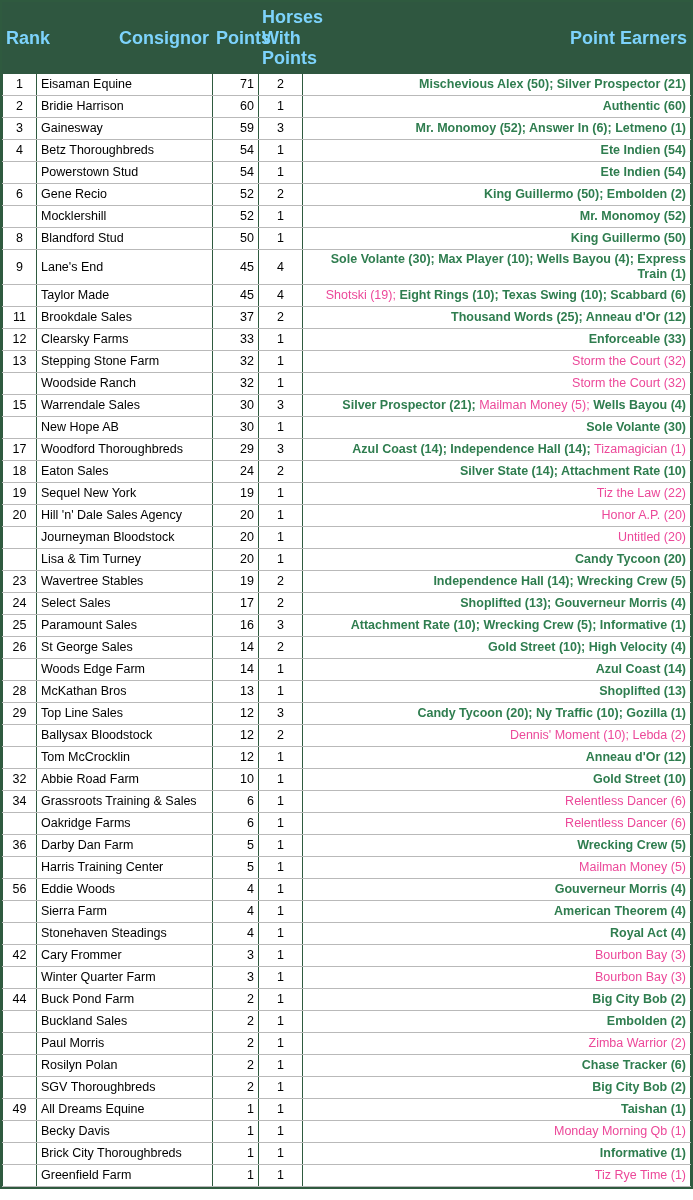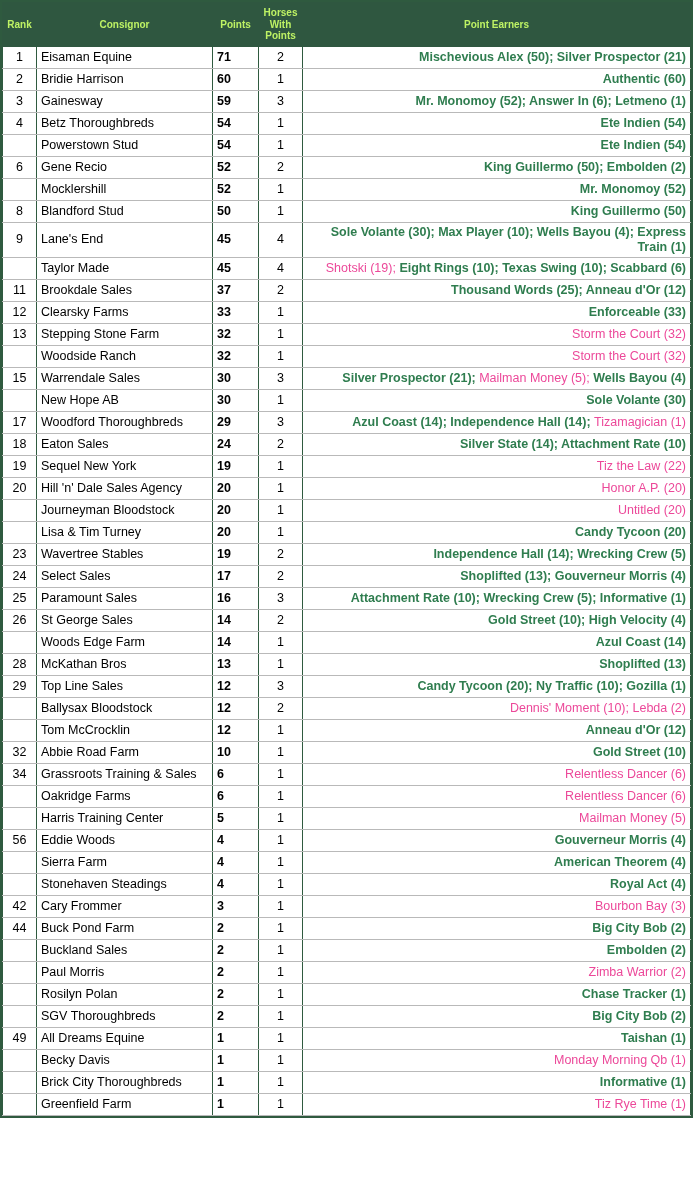--- a/index.html
+++ b/index.html
@@ -18,24 +18,24 @@
     border: 2px solid #2f5a3f;
     background: #ffffff;
   }
   table.board {
     width: 100%;
     border-collapse: collapse;
     table-layout: fixed;
   }
   table.board th {
     background: #2f5740;
-    color: #bef264;
-    font-size: 10px;
+    color: #7dd3fc;
+    font-size: 18px;
     font-weight: bold;
-    text-align: center;
+    text-align: right;
     vertical-align: middle;
     padding: 4px 3px;
     border: 1px solid #2f5740;
     line-height: 1.15;
   }
   table.board td {
     border-top: 1px solid #b9b9b9;
     border-bottom: 1px solid #b9b9b9;
     border-left: 1px solid #2f5a3f;
     border-right: 1px solid #2f5a3f;
@@ -46,21 +46,21 @@
     height: 17px;
   }
   col.c-rank { width: 34px; }
   col.c-consignor { width: 176px; }
   col.c-points { width: 46px; }
   col.c-horses { width: 44px; }
   col.c-earners { width: auto; }
 
   td.rank { text-align: center; font-weight: normal; }
   td.consignor { text-align: left; }
-  td.points { text-align: left; font-weight: bold; }
+  td.points { text-align: right; }
   td.horses { text-align: center; }
   td.earners { text-align: right; }
 
   .green {
     color: #2f7d4f;
     font-weight: bold;
   }
   .plain {
     color: #ec4899;
     font-weight: normal;
@@ -321,20 +321,27 @@
           <td class="earners"><span class="plain">Relentless Dancer (6)</span></td>
         </tr>
         <tr>
           <td class="rank"></td>
           <td class="consignor">Oakridge Farms</td>
           <td class="points">6</td>
           <td class="horses">1</td>
           <td class="earners"><span class="plain">Relentless Dancer (6)</span></td>
         </tr>
         <tr>
+          <td class="rank">36</td>
+          <td class="consignor">Darby Dan Farm</td>
+          <td class="points">5</td>
+          <td class="horses">1</td>
+          <td class="earners"><span class="green">Wrecking Crew (5)</span></td>
+        </tr>
+        <tr>
           <td class="rank"></td>
           <td class="consignor">Harris Training Center</td>
           <td class="points">5</td>
           <td class="horses">1</td>
           <td class="earners"><span class="plain">Mailman Money (5)</span></td>
         </tr>
         <tr>
           <td class="rank">56</td>
           <td class="consignor">Eddie Woods</td>
           <td class="points">4</td>
@@ -356,20 +363,27 @@
           <td class="earners"><span class="green">Royal Act (4)</span></td>
         </tr>
         <tr>
           <td class="rank">42</td>
           <td class="consignor">Cary Frommer</td>
           <td class="points">3</td>
           <td class="horses">1</td>
           <td class="earners"><span class="plain">Bourbon Bay (3)</span></td>
         </tr>
         <tr>
+          <td class="rank"></td>
+          <td class="consignor">Winter Quarter Farm</td>
+          <td class="points">3</td>
+          <td class="horses">1</td>
+          <td class="earners"><span class="plain">Bourbon Bay (3)</span></td>
+        </tr>
+        <tr>
           <td class="rank">44</td>
           <td class="consignor">Buck Pond Farm</td>
           <td class="points">2</td>
           <td class="horses">1</td>
           <td class="earners"><span class="green">Big City Bob (2)</span></td>
         </tr>
         <tr>
           <td class="rank"></td>
           <td class="consignor">Buckland Sales</td>
           <td class="points">2</td>
@@ -381,21 +395,21 @@
           <td class="consignor">Paul Morris</td>
           <td class="points">2</td>
           <td class="horses">1</td>
           <td class="earners"><span class="plain">Zimba Warrior (2)</span></td>
         </tr>
         <tr>
           <td class="rank"></td>
           <td class="consignor">Rosilyn Polan</td>
           <td class="points">2</td>
           <td class="horses">1</td>
-          <td class="earners"><span class="green">Chase Tracker (1)</span></td>
+          <td class="earners"><span class="green">Chase Tracker (6)</span></td>
         </tr>
         <tr>
           <td class="rank"></td>
           <td class="consignor">SGV Thoroughbreds</td>
           <td class="points">2</td>
           <td class="horses">1</td>
           <td class="earners"><span class="green">Big City Bob (2)</span></td>
         </tr>
         <tr>
           <td class="rank">49</td>

